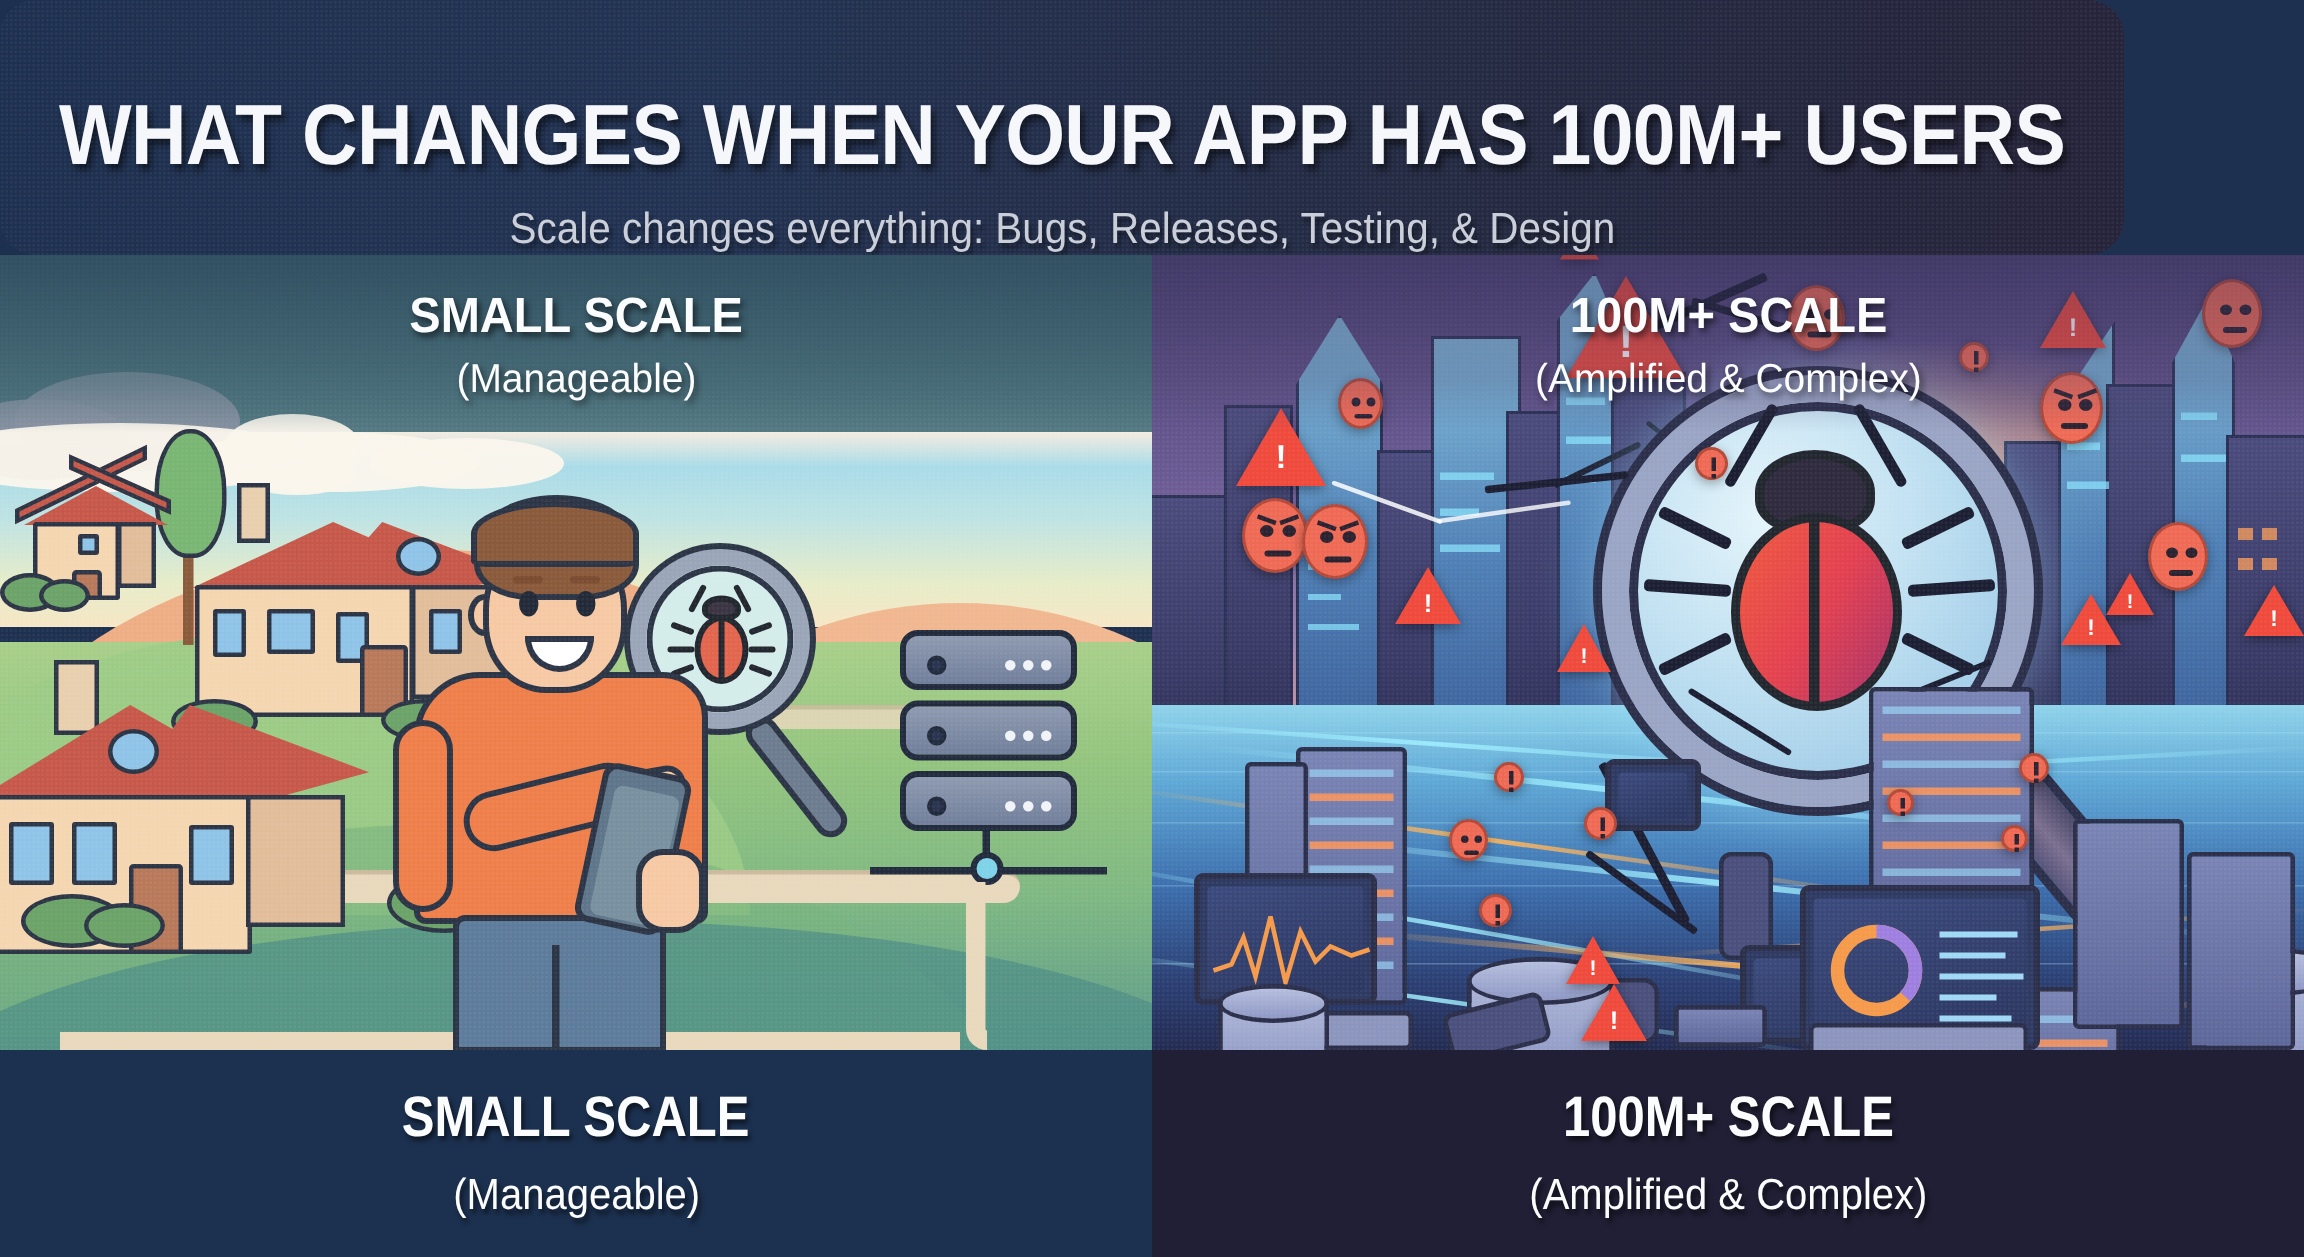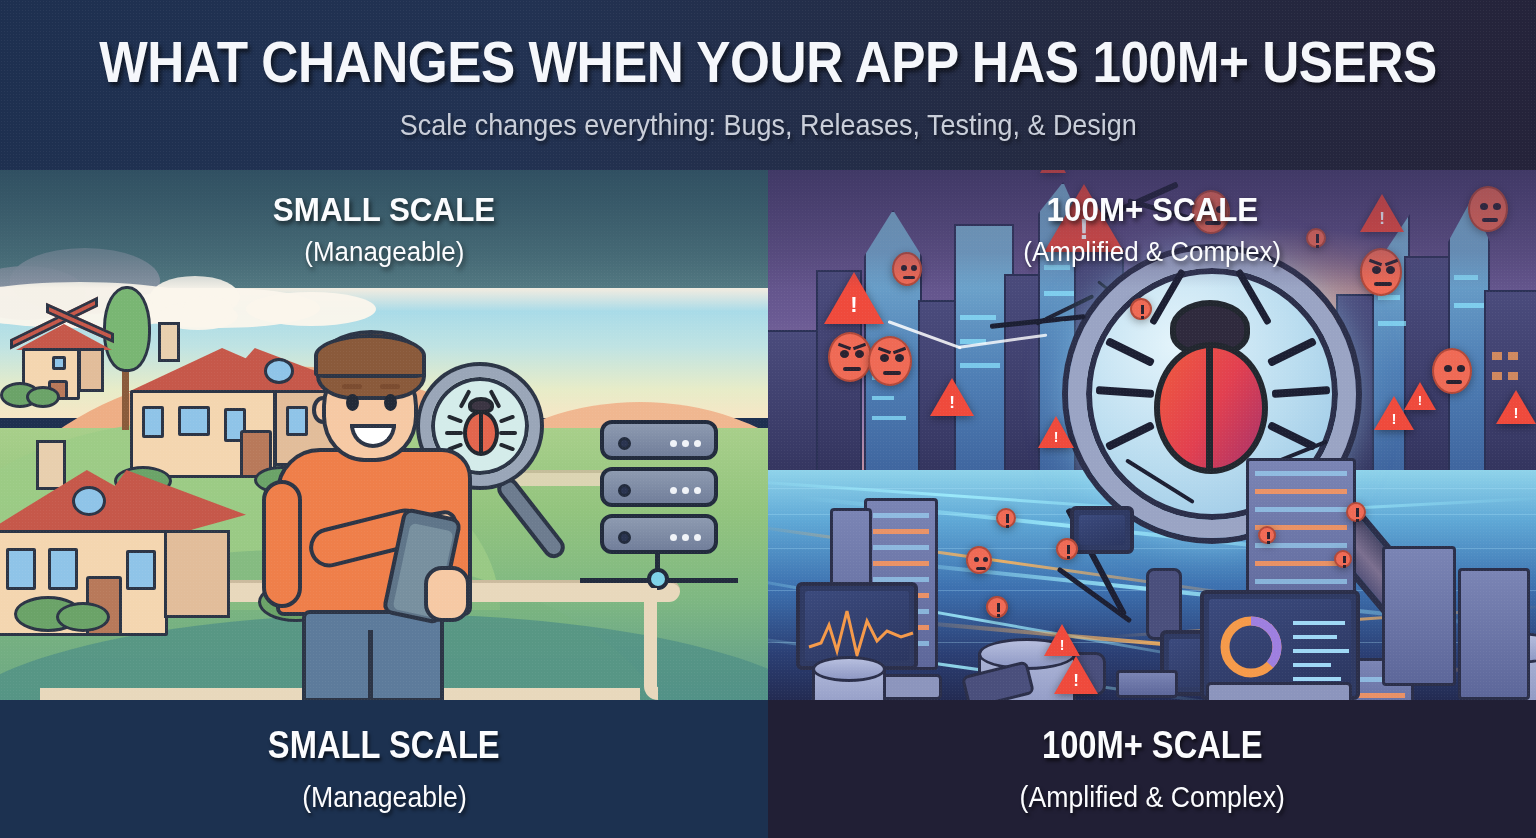--- a/index.html
+++ b/index.html
@@ -3,24 +3,25 @@
 <meta charset="utf-8">
 <style>
   * { margin:0; padding:0; box-sizing:border-box; }
   html,body { width:1536px; height:838px; overflow:hidden; background:#1e3050;
     font-family:"Liberation Sans", sans-serif; }
 
   .poster { position:relative; width:1536px; height:838px; overflow:hidden; }
 
   
   .titlebar {
-    position:absolute; left:0; top:0; width:1536px; height:170px;
+    position:absolute; left:0; top:0; width:1416px; height:170px;
     background:linear-gradient(100deg,#1e3050 0%,#223252 34%,#242a42 68%,#25233a 100%);
-    display:flex; flex-direction:column; align-items:center; justify-content:center;
+    display:flex; flex-direction:column; align-items:center; justify-content:flex-end;
     overflow:hidden;
+    border-radius:24px;
   }
   .main-title {
     font-size:57px; font-weight:700; color:#f5f7fb; letter-spacing:-0.5px;
     text-transform:uppercase; white-space:nowrap;
     transform:scaleX(0.9); transform-origin:center;
     text-shadow:3px 4px 5px rgba(0,0,0,0.55);
     line-height:1; margin-top:6px;
   }
   .sub-title {
     font-size:29px; font-weight:400; color:#c9ced9; white-space:nowrap;

